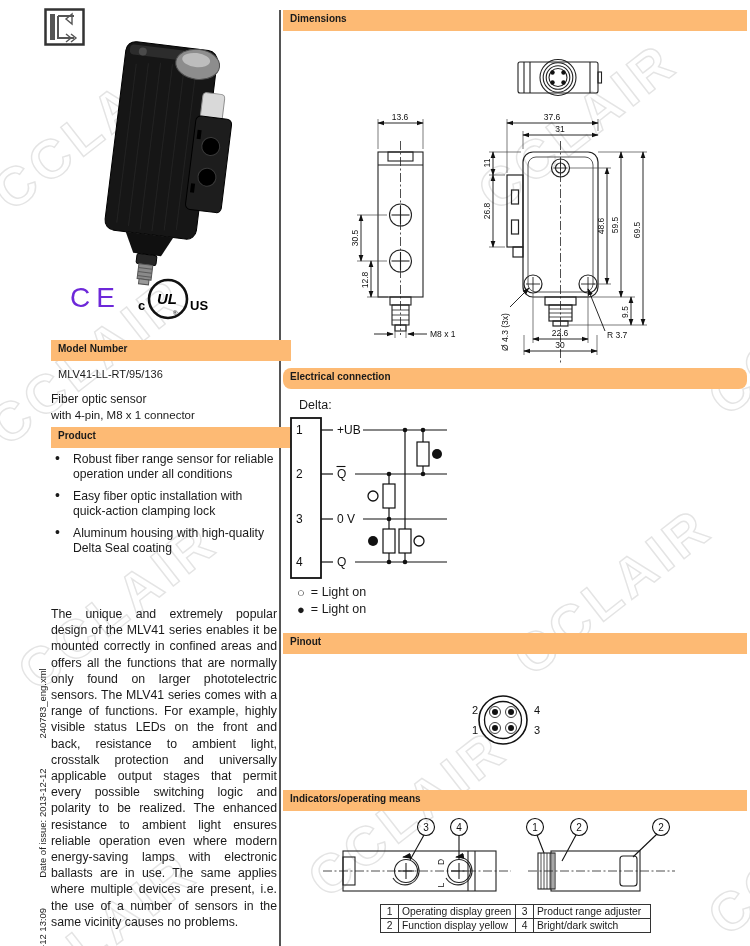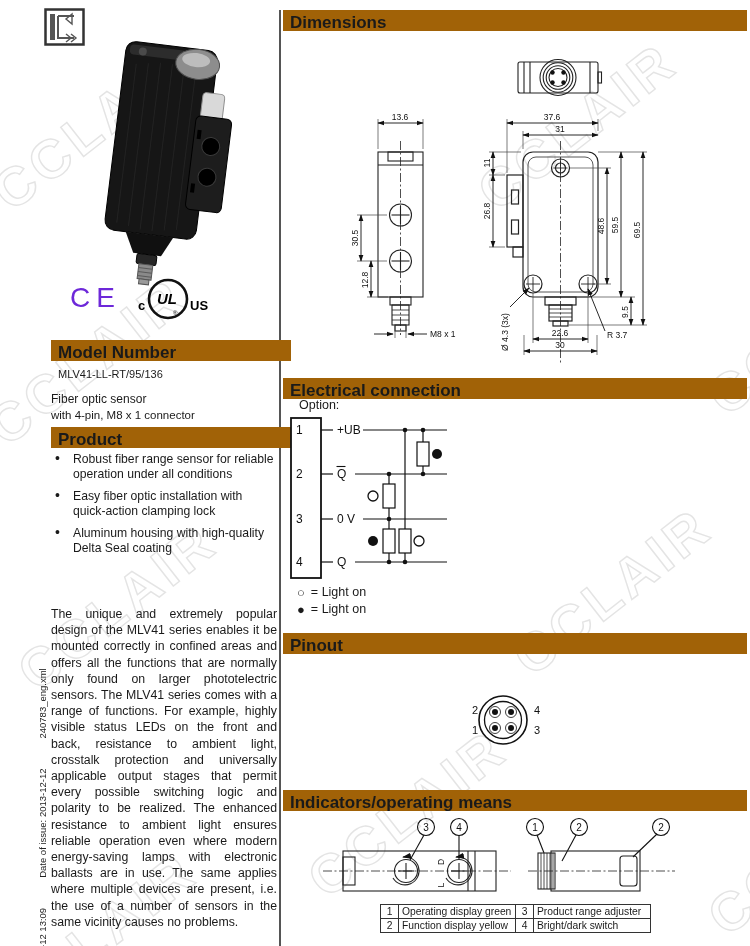--- a/index.html
+++ b/index.html
@@ -2,21 +2,21 @@
 <html><head>
 <meta charset="utf-8">
 <style>
   html,body{margin:0;padding:0;background:#e9e9e9;}
   #page{position:relative;width:750px;height:946px;background:#ffffff;overflow:hidden;
         font-family:"Liberation Sans","DejaVu Sans",sans-serif;color:#1a1a1a;}
   .wm{position:absolute;font-weight:bold;font-size:54px;letter-spacing:5px;
       color:transparent;-webkit-text-stroke:1.4px #e4e4e4;transform:rotate(-38deg);
       white-space:nowrap;pointer-events:none;z-index:1;}
   .content{position:absolute;inset:0;z-index:2;}
-  .bar{position:absolute;background:#a16207;height:21px;font-size:17px;font-weight:bold;
+  .bar{position:absolute;background:#fdba74;height:21px;font-size:10px;font-weight:bold;
        padding:3px 16px 0 7px;box-sizing:border-box;}
   .divider{position:absolute;left:279px;top:10px;width:2px;height:936px;background:#555;}
   .leftcol{position:absolute;left:0;top:0;width:279px;height:946px;}
   .rightcol{position:absolute;left:283px;top:0;width:464px;height:946px;}
   .lc-bar{left:51px;width:240px;}
   .rc-bar{left:0;width:464px;}
   .modelnum{position:absolute;left:51px;top:368px;font-size:11px;font-weight:normal;padding-left:7px;}
   .subtitle{position:absolute;left:51px;top:392px;font-size:12px;text-align:right;}
   .connline{position:absolute;left:51px;top:409px;font-size:11.5px;text-align:center;}
   .featlist{position:absolute;left:51px;top:452px;width:226px;}
@@ -267,22 +267,22 @@
         <text x="335" y="190" text-anchor="middle" transform="rotate(-90 335 190)">59.5</text>
         <text x="357" y="195" text-anchor="middle" transform="rotate(-90 357 195)">69.5</text>
         <text x="345" y="277" text-anchor="middle" transform="rotate(-90 345 277)">9.5</text>
         <text x="277" y="301" text-anchor="middle">22.6</text>
         <text x="277" y="313" text-anchor="middle">30</text>
         <text x="225" y="297" text-anchor="middle" transform="rotate(-90 225 297)">Ø 4.3 (3x)</text>
         <text x="324" y="303">R 3.7</text>
         <text x="147" y="302">M8 x 1</text>
       </svg>
 
-      <div class="bar rc-bar" style="top:378px;">Electrical connection</div>
-      <div class="optlabel">Option:</div>
+      <div class="bar rc-bar" style="top:368px;border-radius:8px;">Electrical connection</div>
+      <div class="optlabel">Delta:</div>
 
       <svg class="elec" style="position:absolute;left:2px;top:402px;" width="210" height="180" viewBox="0 0 210 180">
         <rect x="6" y="16" width="30" height="160" fill="none" stroke="#111" stroke-width="1.8"></rect>
         <text x="11" y="32" class="pin-num">1</text>
         <text x="11" y="76" class="pin-num">2</text>
         <text x="11" y="121" class="pin-num">3</text>
         <text x="11" y="164" class="pin-num">4</text>
         <g stroke="#111" stroke-width="1.2">
           <line x1="36" y1="28" x2="48" y2="28"></line>
           <line x1="36" y1="72" x2="48" y2="72"></line>

